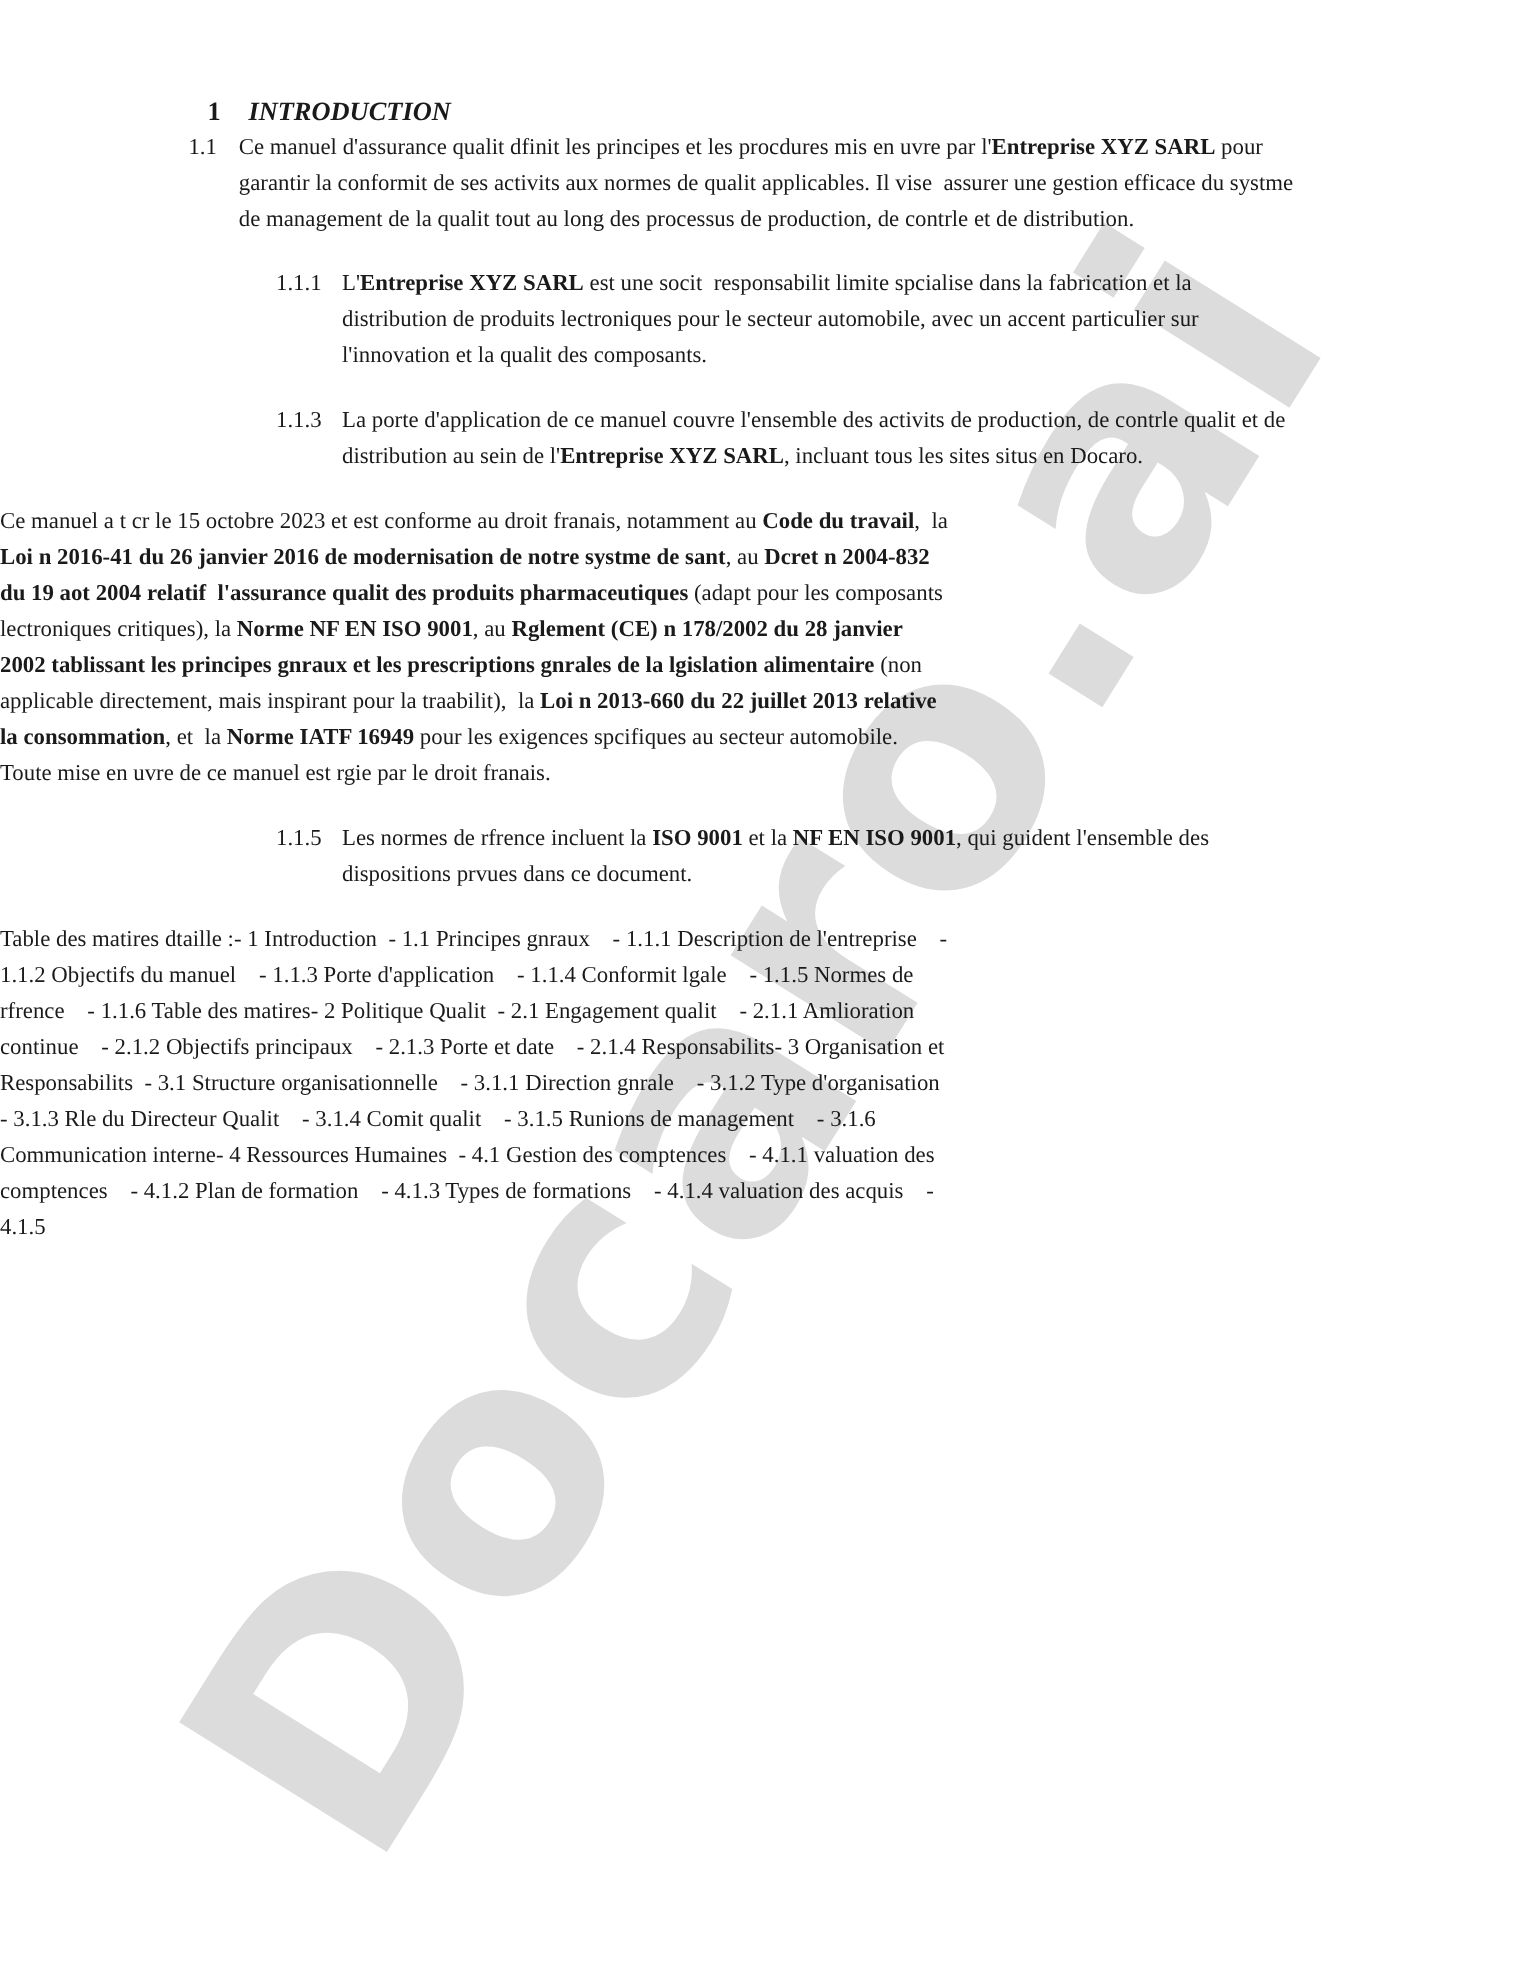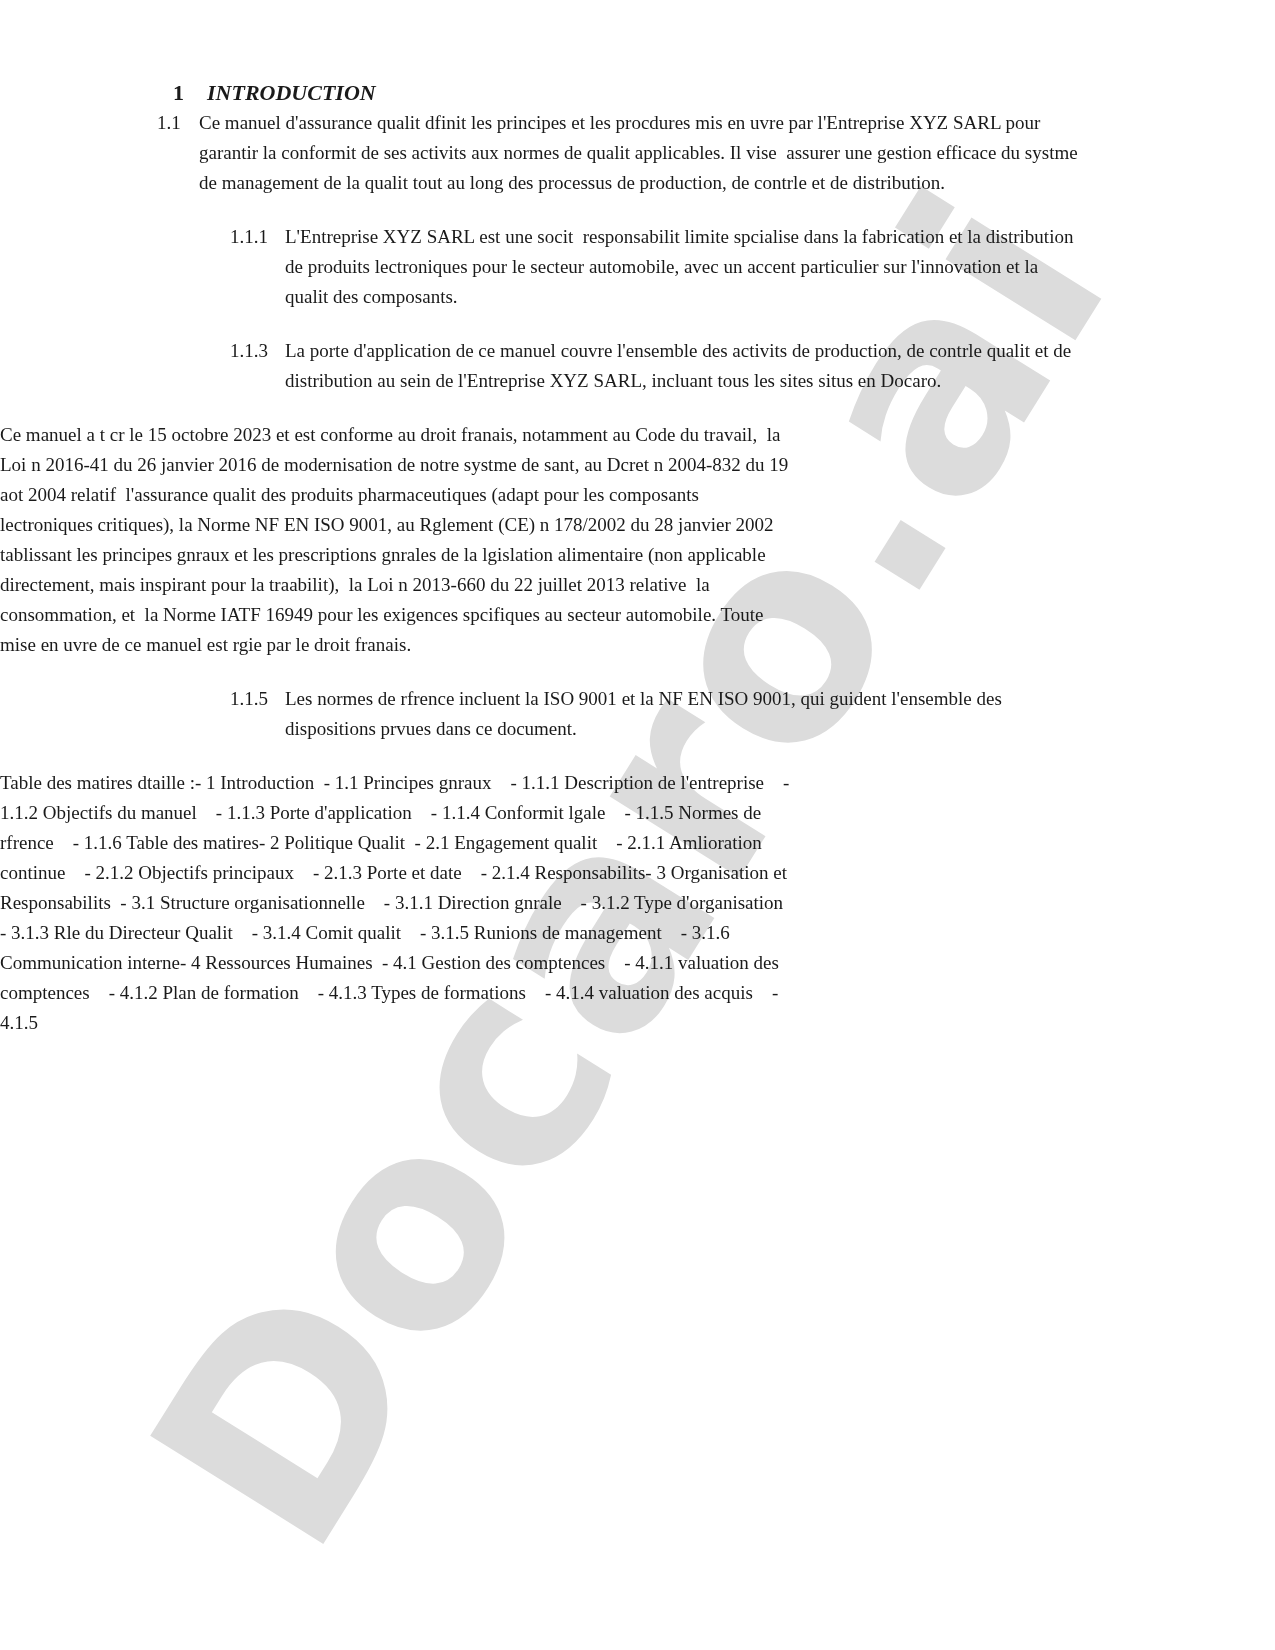--- a/index.html
+++ b/index.html
@@ -51,21 +51,21 @@
   .h-num { margin-left: 173px; width: 34px; flex: none; }
   .h-text { flex: none; font-style: italic; }
   .items { }
   .item { display: flex; margin-bottom: 24px; font-size: 19px; line-height: 30px; }
   .item .num { flex: none; }
   .item .txt { flex: none; white-space: pre-wrap; text-align: left; }
   .item.lvl2 .num { margin-left: 157px; width: 42px; }
   .item.lvl2 .txt { width: 880px; }
   .item.lvl3 .num { margin-left: 230px; width: 55px; }
   .item.lvl3 .txt { width: 792px; }
-  .b { font-weight: normal; }
+  .b { font-weight: bold; }
 </style>
 </head>
 <body>
 
 <div class="page">
   <div class="watermark">Docaro.ai</div>
   <div class="content">
     <div class="heading">
       <span class="h-num">1</span>
       <span class="h-text">INTRODUCTION</span>

